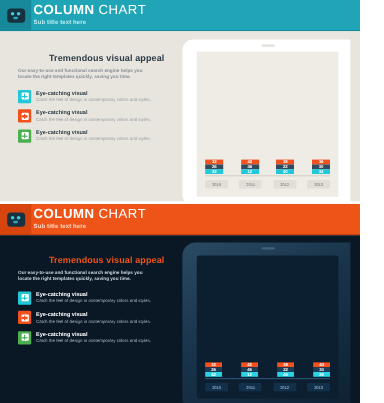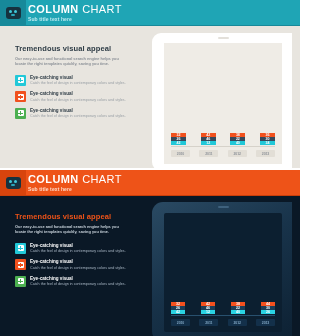--- a/index.html
+++ b/index.html
@@ -47,21 +47,21 @@
   .p-dark .hdr-rule { position:absolute; left:0; right:0; bottom:0; height:1px; background:#c93f0b; }
 
   
   .body { position:absolute; top:26px; left:0; right:0; bottom:0; }
   .p-light .body { background:#e8e5df; }
   .p-dark  .body { background:#0a1826; }
 
   .left { position:absolute; left:15px; top:18px; width:122px; }
   .p-dark .left { top:16px; }
 
-  .h2 { font-size:7.5px; font-weight:bold; line-height:9px; letter-spacing:.1px; }
+  .h2 { font-size:7.5px; font-weight:bold; line-height:9px; letter-spacing:.1px;text-align:right; }
   .p-light .h2 { color:#2d3b45; }
   .p-dark  .h2 { color:#ee5318; }
 
   .lede { font-size:3.9px; line-height:5.4px; margin-top:3px; width:112px; font-weight:bold; }
   .p-light .lede { color:#8b9097; }
   .p-dark  .lede { color:#c9d3dc; }
 
   .items { margin-top:8px; }
   .item { display:flex; align-items:flex-start; margin-bottom:5px; }
   .ibadge {

